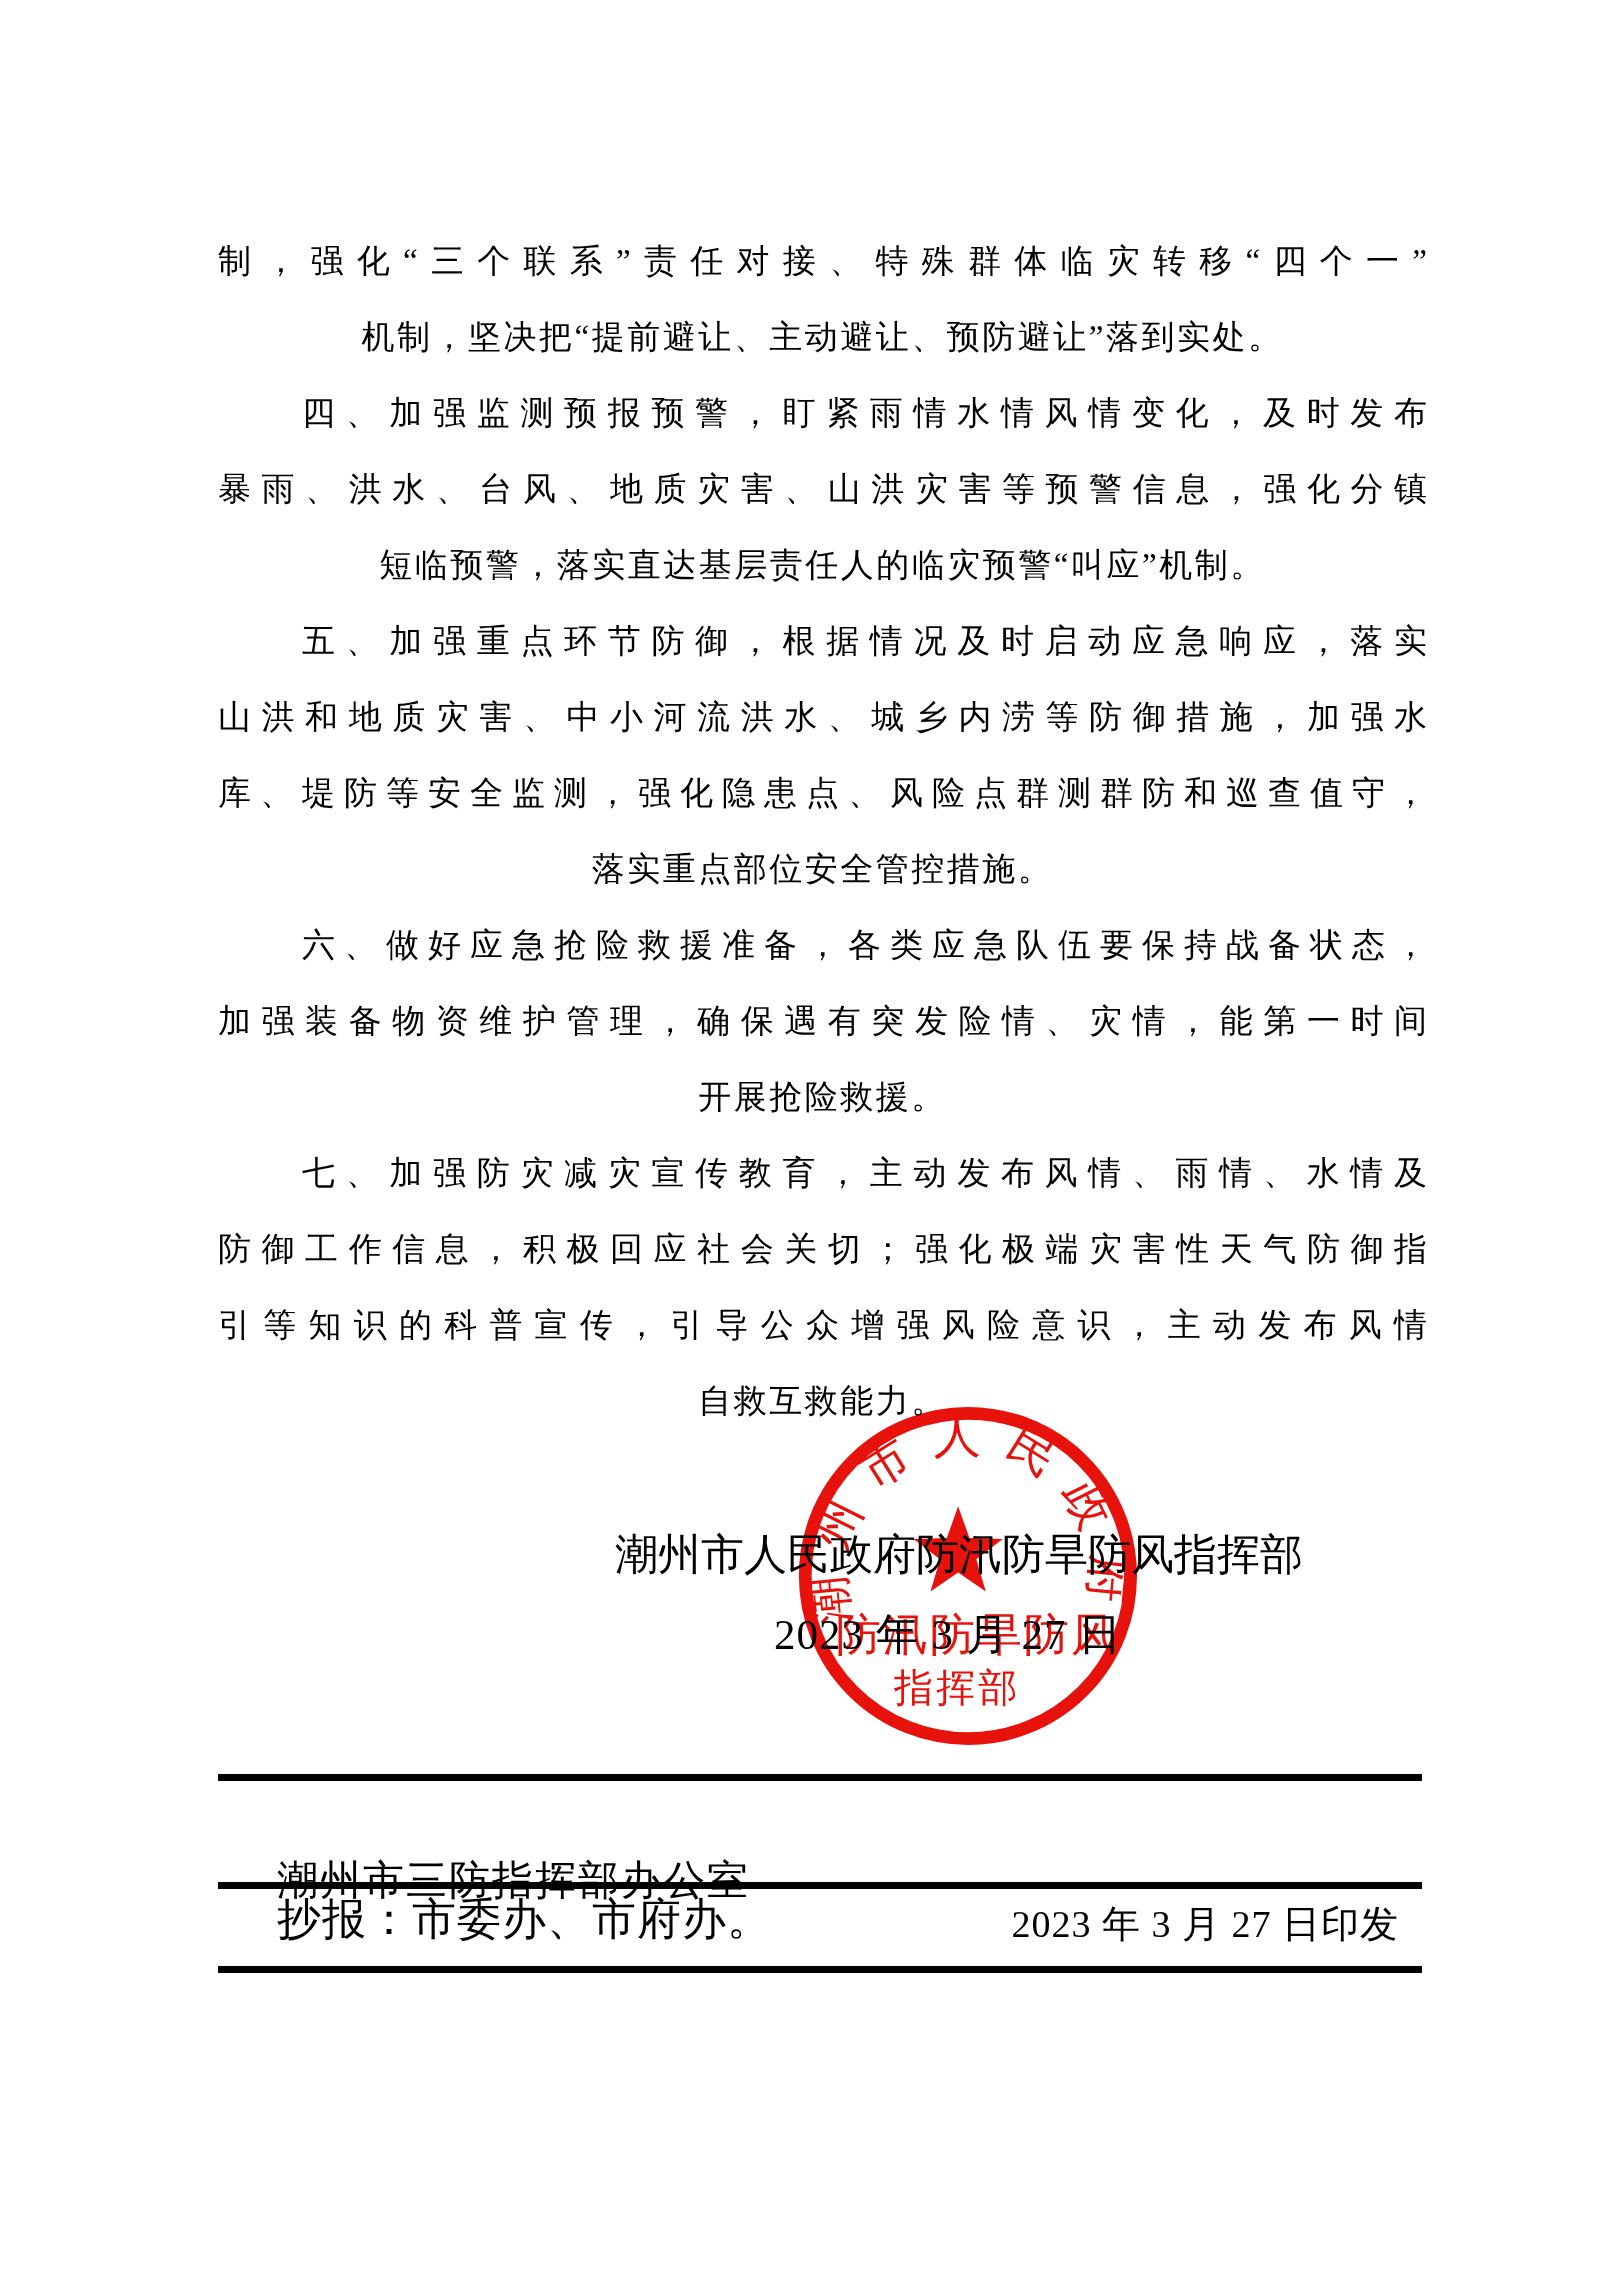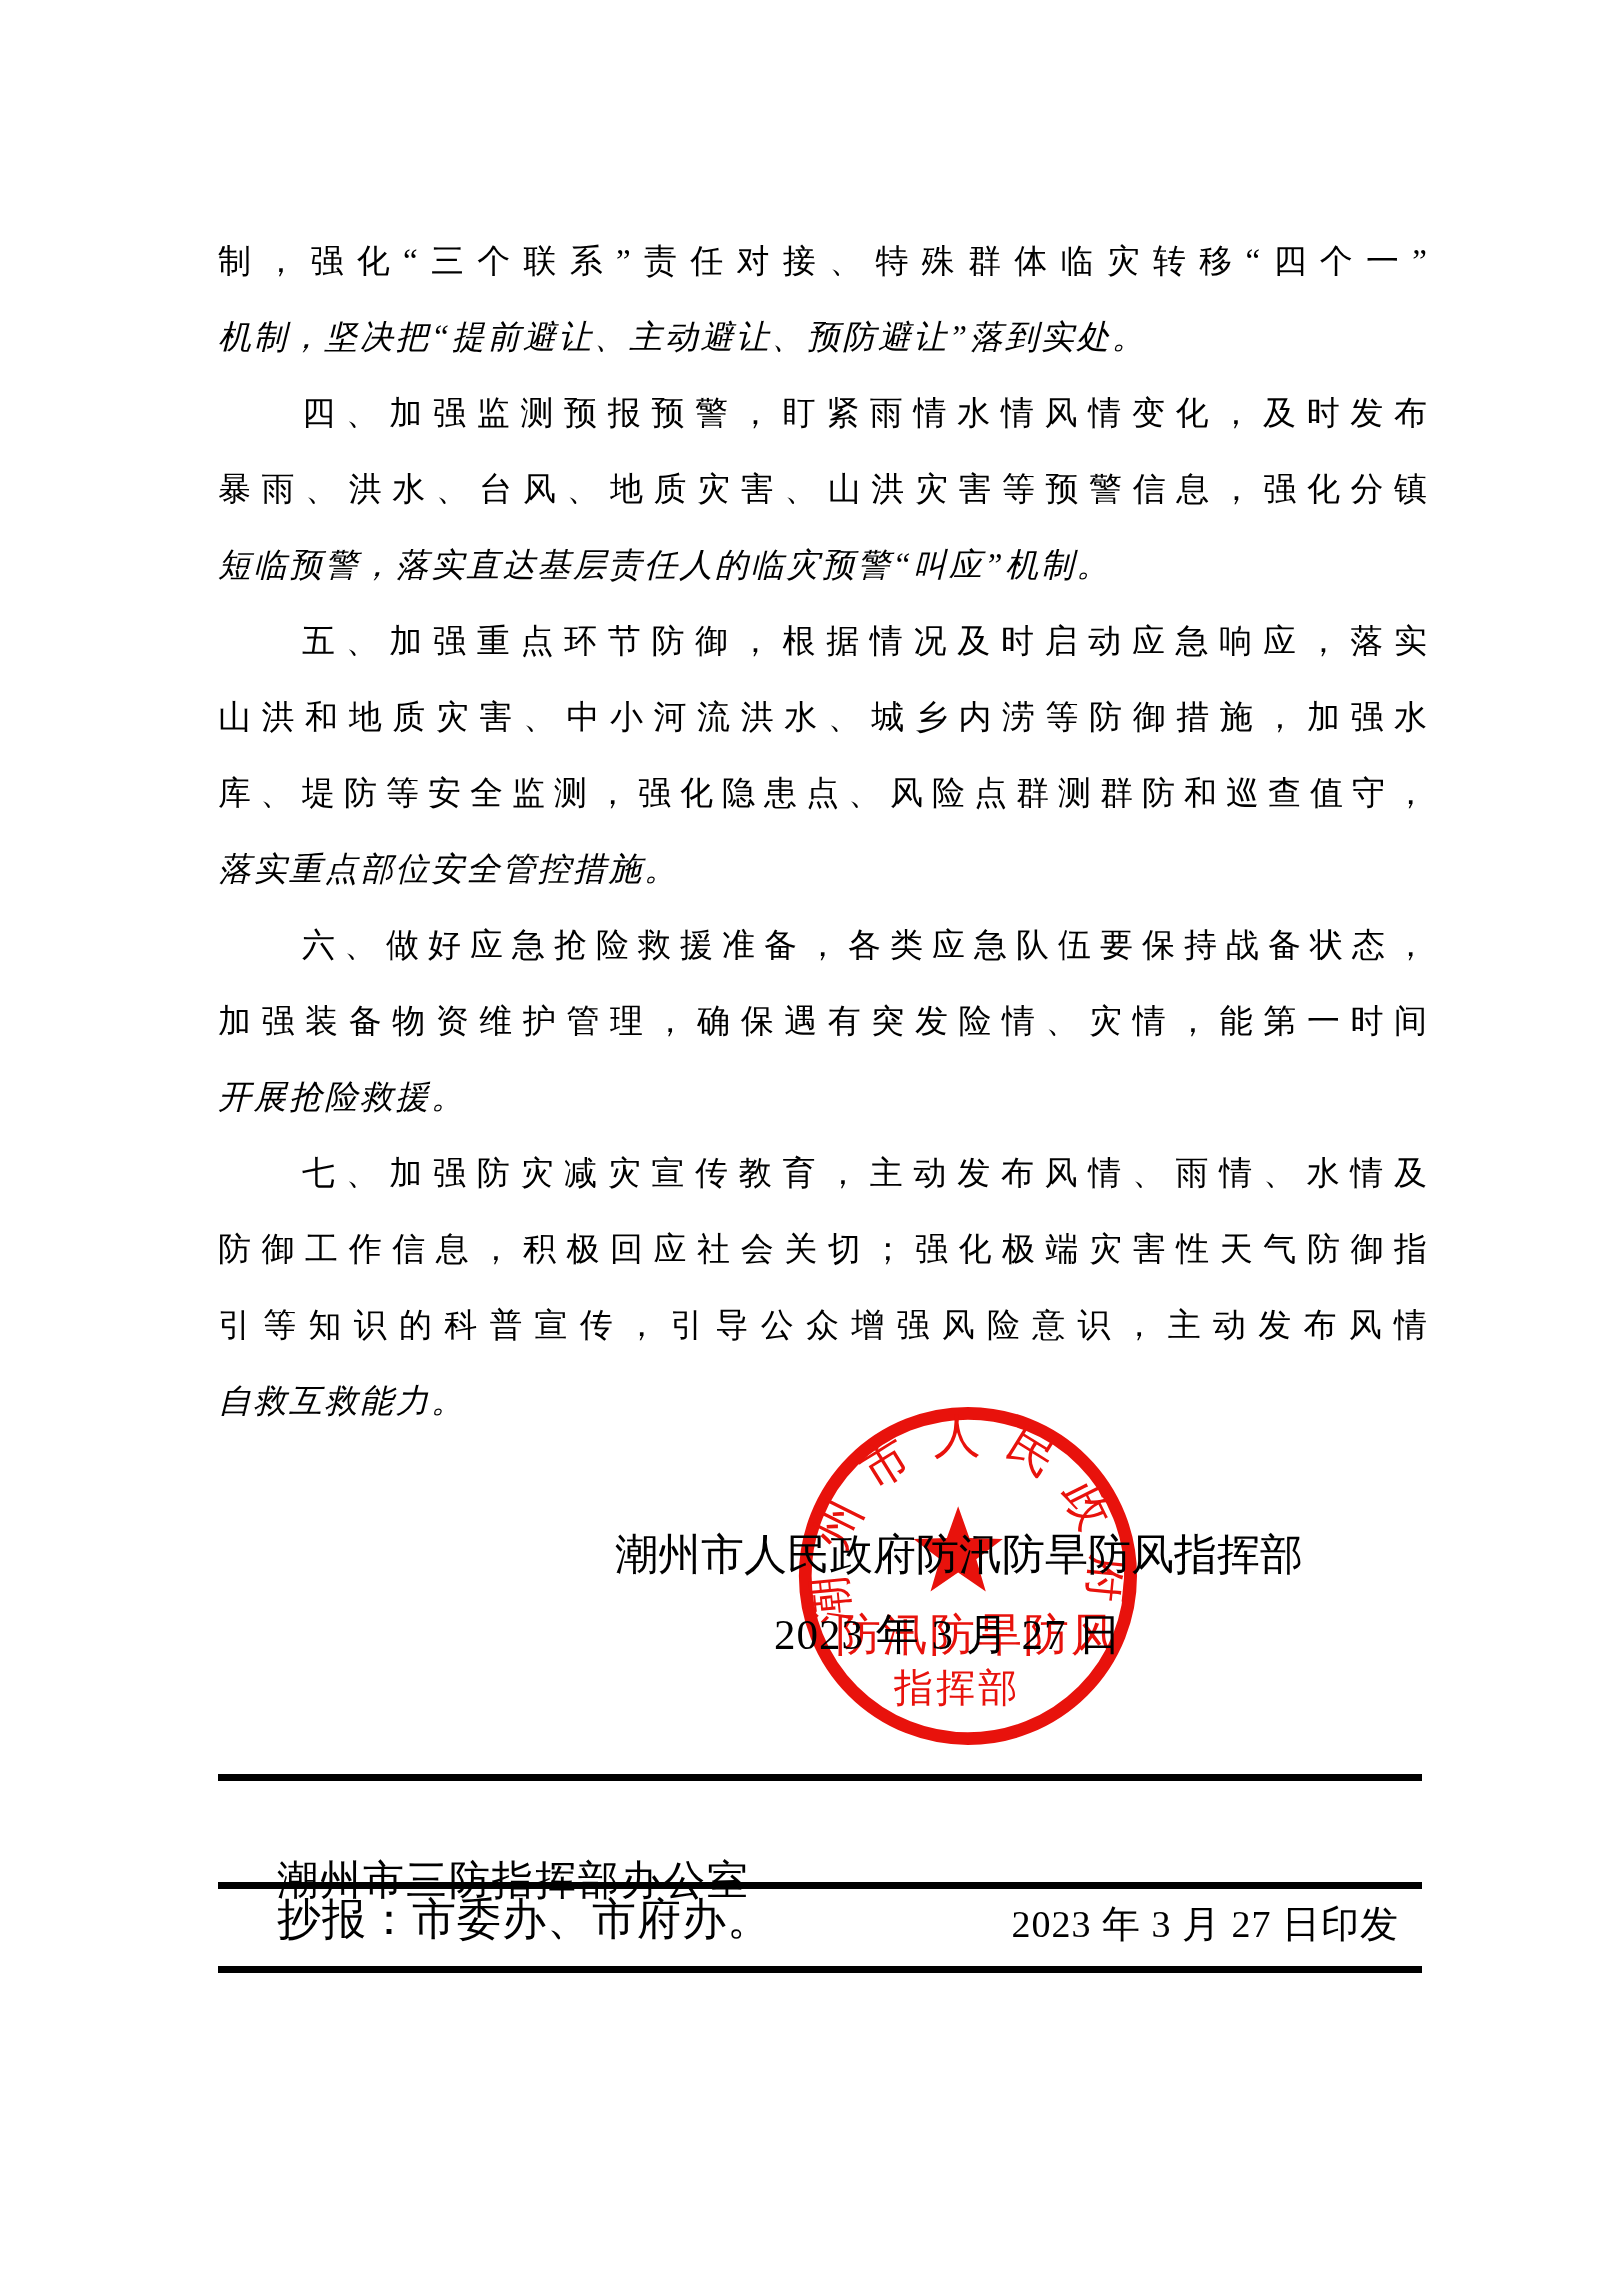--- a/index.html
+++ b/index.html
@@ -27,23 +27,22 @@
     font-size: 33px;
     white-space: normal;
     overflow: visible;
   }
   .line.j {
     text-align: justify;
     text-align-last: justify;
     text-justify: inter-character;
   }
   .line.end {
-    text-align: left;
+    text-align: center;
     letter-spacing: 2.5px;
-    font-style: italic;
   }
   .line.indent { padding-left: 84px; }
   
   .sig {
     position: absolute;
     width: 882px;
     text-align: center;
     font-size: 43px;
     line-height: 78px;
     height: 78px;

